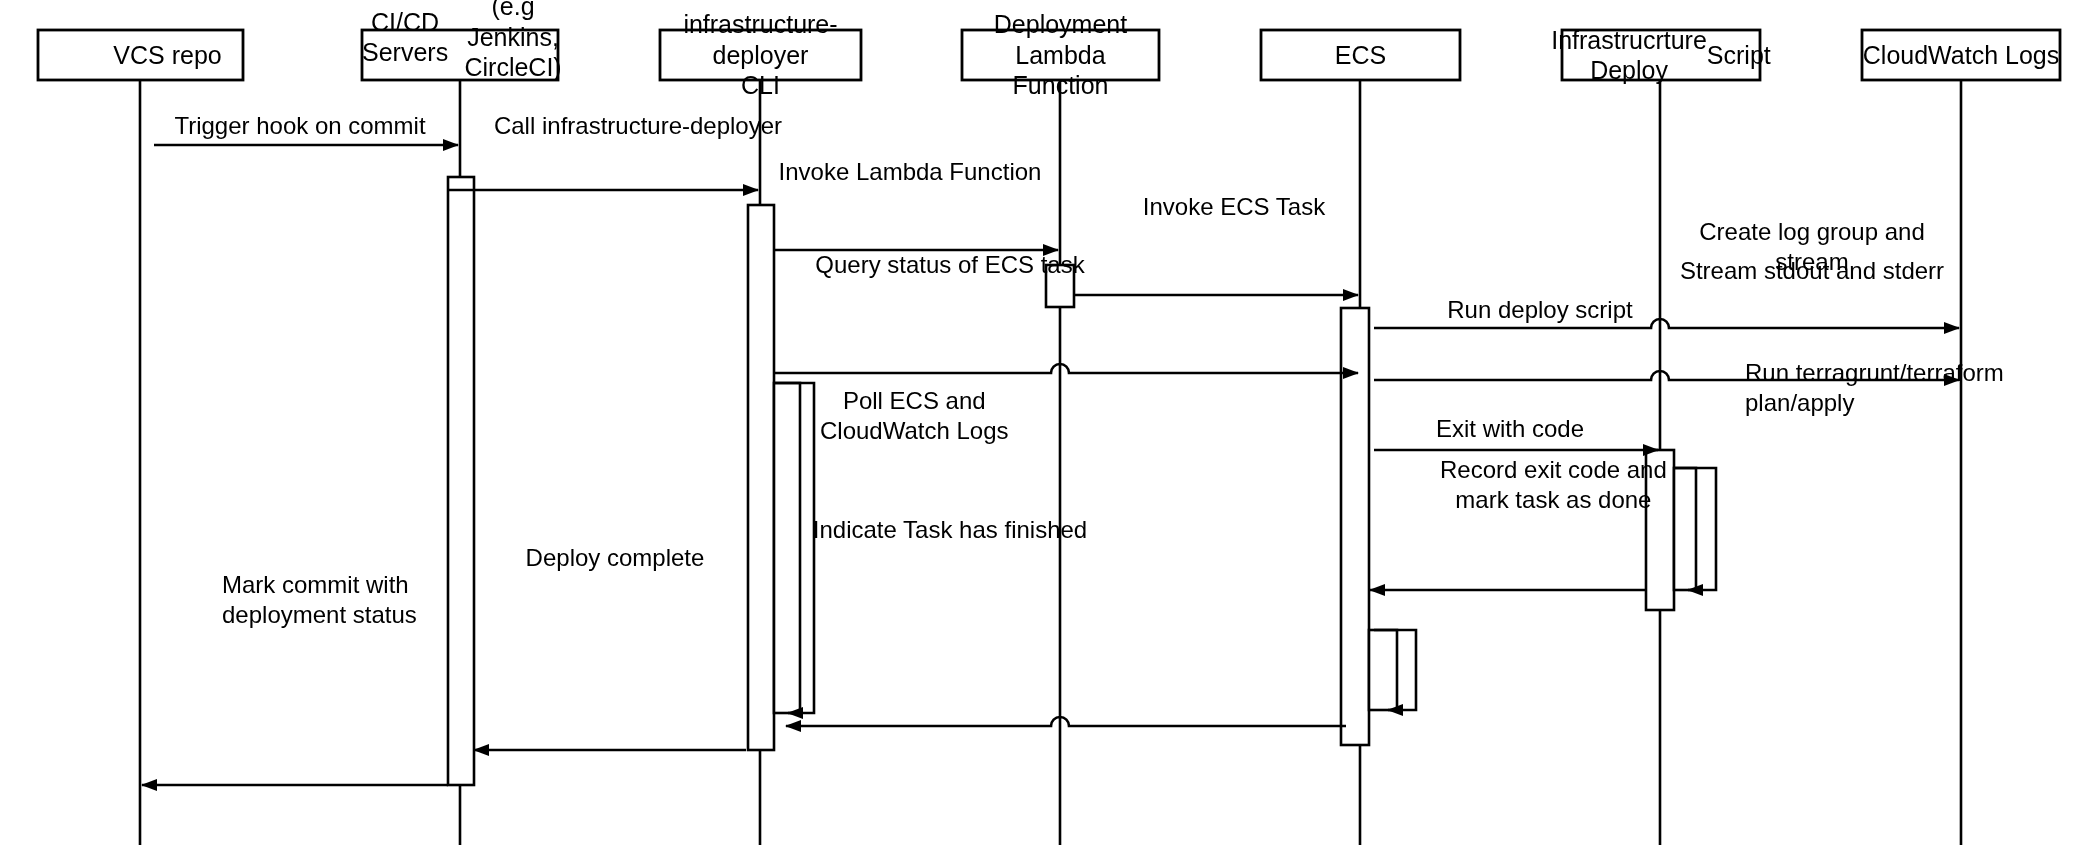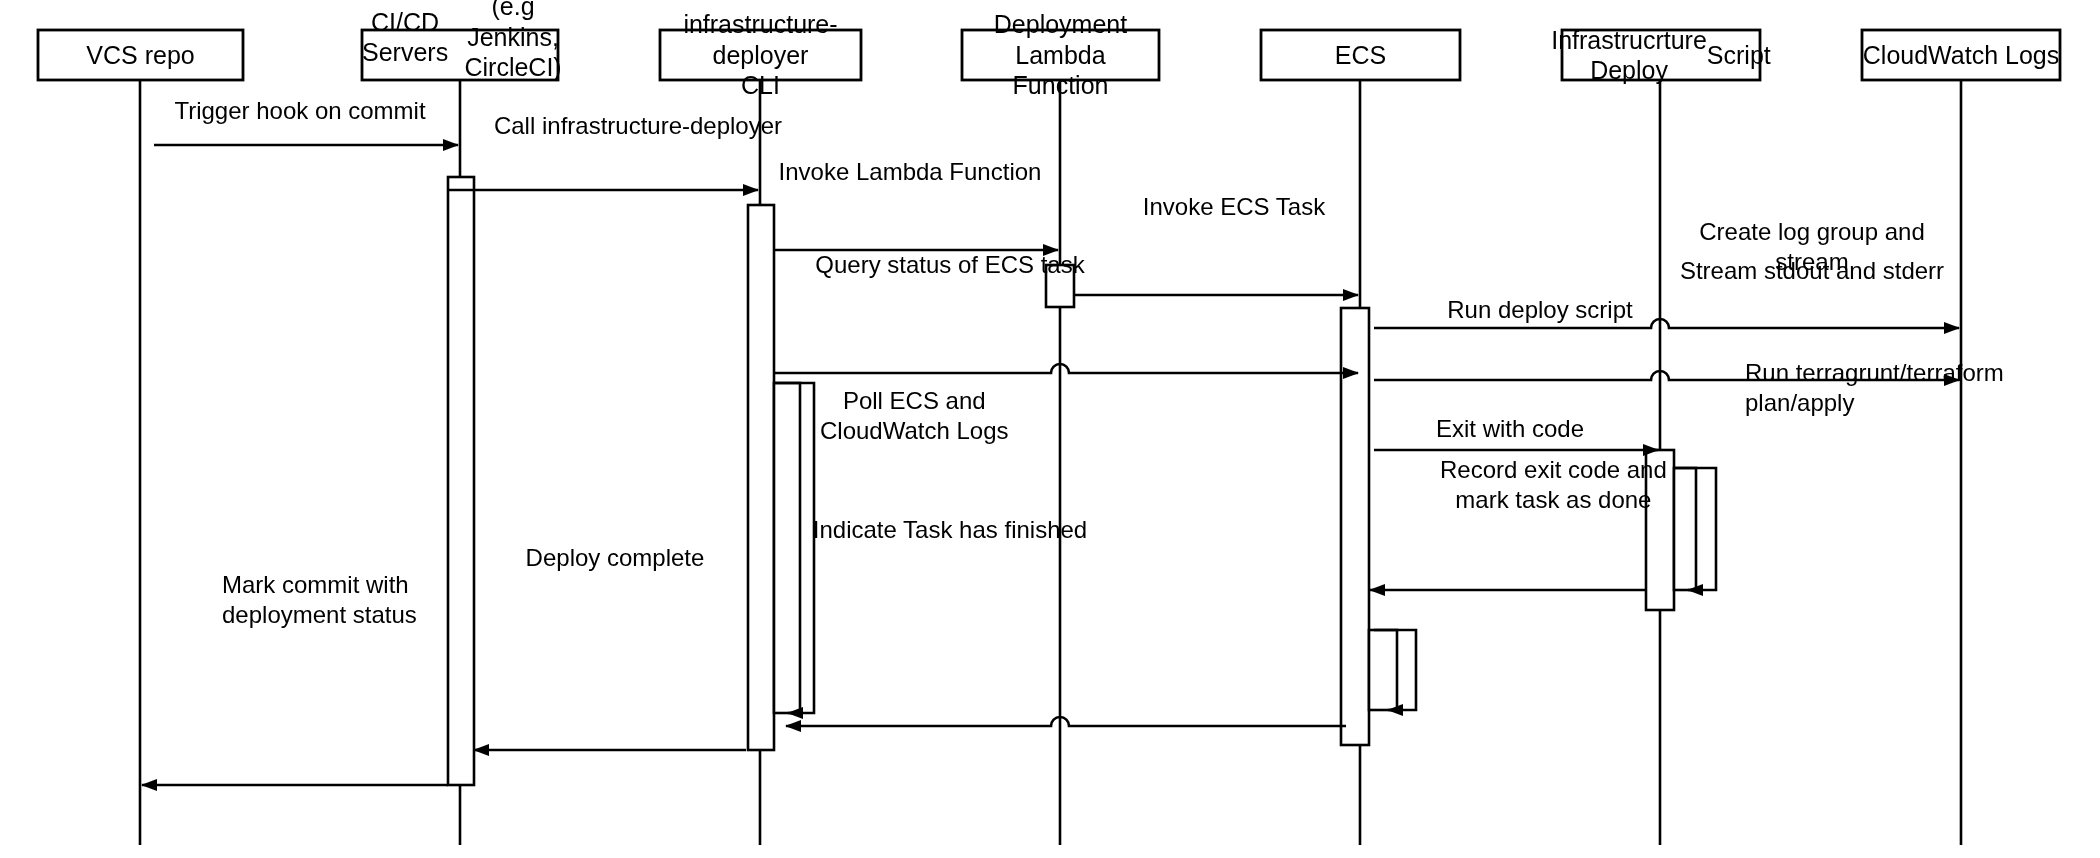--- a/index.html
+++ b/index.html
@@ -99,21 +99,21 @@
         </g>
         <g>
           <path d="M 746 750 L 474 750" fill="none" stroke="#000000" stroke-width="2.6" marker-end="url(#arrowSolid)"></path>
         </g>
         <g>
           <path d="M 448 785 L 142 785" fill="none" stroke="#000000" stroke-width="2.6" marker-end="url(#arrowSolid)"></path>
         </g>
       </g>
   </svg>
   <div id="labels-participants">
-      <div class="plabel" style="left: 38px; top: 30px; width: 205px; height: 50px;">
+      <div class="plabel" style="left: 38px; top: 30px; width: 205px; height: 50px; padding-left: 27px;">
         <div>VCS repo</div>
       </div>
       <div class="plabel" style="left: 362px; top: 12px; width: 216px; height: 50px;">
         <div>CI/CD Servers</div>
         <div>(e.g Jenkins, CircleCI)</div>
       </div>
       <div class="plabel" style="left: 660px; top: 30px; width: 201px; height: 50px; flex-direction: column;">
         <div>infrastructure-deployer</div>
         <div>CLI</div>
       </div>
@@ -126,21 +126,21 @@
       </div>
       <div class="plabel" style="left: 1562px; top: 30px; width: 198px; height: 50px;">
         <div>Infrastrucrture Deploy</div>
         <div>Script</div>
       </div>
       <div class="plabel" style="left: 1862px; top: 30px; width: 198px; height: 50px;">
         <div>CloudWatch Logs</div>
       </div>
     </div>
   <div id="labels-messages">
-      <div class="mlabel ctr" style="left: 300px; top: 96px;">Trigger hook on commit</div>
+      <div class="mlabel ctr" style="left: 300px; top: 111px;">Trigger hook on commit</div>
       <div class="mlabel ctr" style="left: 638px; top: 111px;">Call infrastructure-deployer</div>
       <div class="mlabel ctr" style="left: 910px; top: 157px;">Invoke Lambda Function</div>
       <div class="mlabel ctr" style="left: 1234px; top: 192px;">Invoke ECS Task</div>
       <div class="mlabel ctr" style="left: 1812px; top: 217px;">Create log group and stream</div>
       <div class="mlabel ctr" style="left: 950px; top: 250px;">Query status of ECS task</div>
       <div class="mlabel ctr" style="left: 1812px; top: 256px;">Stream stdout and stderr</div>
       <div class="mlabel ctr" style="left: 1540px; top: 295px;">Run deploy script</div>
       <div class="mlabel lft" style="left: 1745px; top: 358px;">Run terragrunt/terraform
 plan/apply</div>
       <div class="mlabel lft" style="left: 820px; top: 386px; text-align: center;">Poll ECS and

